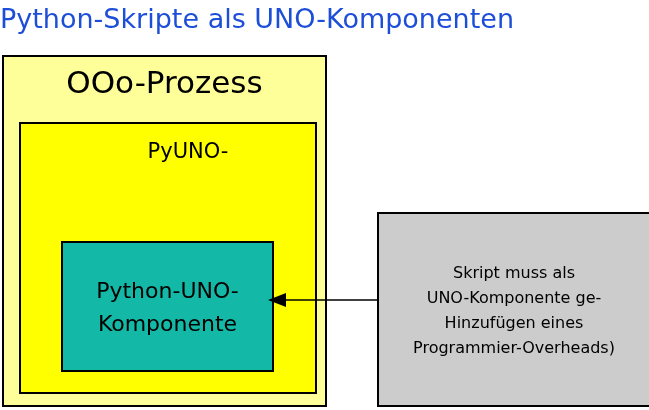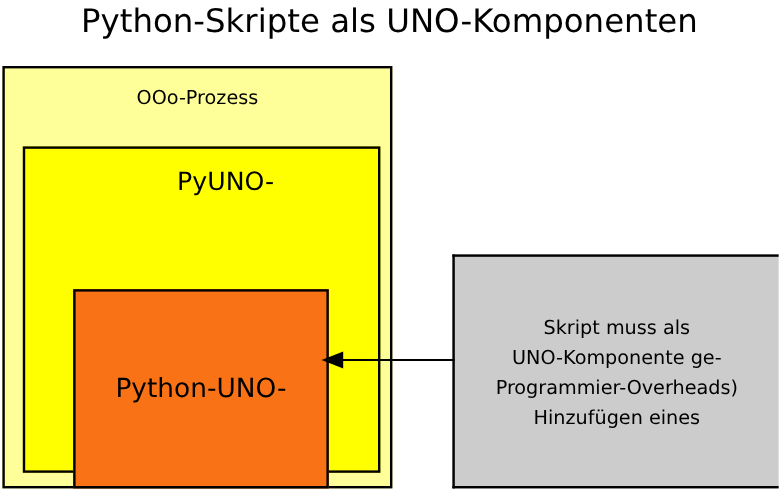--- a/index.html
+++ b/index.html
@@ -15,25 +15,24 @@
     font-family: "DejaVu Sans", "Liberation Sans", sans-serif;
     color: #000000;
   }
 
   
   #diagram-title {
     position: absolute;
     left: 0;
     top: 2px;
     width: 649px;
-    text-align: center;
     font-size: 27px;
     line-height: 34px;
     font-weight: 400;
-    color: #000000;
+    color: #1d4ed8;
     letter-spacing: 0px;
     white-space: nowrap;
   }
 
   
   #ooo-process-box {
     position: absolute;
     left: 2px;
     top: 55px;
     width: 325px;
@@ -41,21 +40,21 @@
     box-sizing: border-box;
     background: #ffff99;
     border: 2px solid #000000;
   }
   #ooo-process-label {
     position: absolute;
     left: 0;
     top: 10px;
     width: 100%;
     text-align: center;
-    font-size: 16px;
+    font-size: 31px;
     line-height: 30px;
     color: #000000;
     white-space: nowrap;
   }
 
   
   #pyuno-runtime-box {
     position: absolute;
     left: 15px;
     top: 65px;
@@ -76,23 +75,23 @@
     color: #000000;
   }
   #pyuno-runtime-label span { display: block; padding-left: 40px; }
 
   
   #python-uno-component-box {
     position: absolute;
     left: 40px;
     top: 117px;
     width: 213px;
-    height: 166px;
+    height: 131px;
     box-sizing: border-box;
-    background: #f97316;
+    background: #14b8a6;
     border: 2px solid #000000;
     display: flex;
     align-items: center;
     justify-content: center;
   }
   #python-uno-component-label {
     text-align: center;
     font-size: 22px;
     line-height: 33px;
     color: #000000;
@@ -144,31 +143,32 @@
 
   <div id="pyuno-runtime-box">
 
     <div id="pyuno-runtime-label">
       <span>PyUNO-</span>
     </div>
 
     <div id="python-uno-component-box">
       <div id="python-uno-component-label">
         <span>Python-UNO-</span>
+        <span>Komponente</span>
       </div>
     </div>
 
   </div>
 </div>
 
 <div id="note-box">
   <div id="note-text">
     <span>Skript muss als</span>
     <span>UNO-Komponente ge-</span>
+    <span>Hinzufügen eines</span>
     <span>Programmier-Overheads)</span>
-    <span>Hinzufügen eines</span>
   </div>
 </div>
 
 <svg id="note-arrow" viewBox="0 0 113 24">
   <line x1="113" y1="12" x2="16" y2="12" stroke="#000000" stroke-width="1.6"></line>
   <polygon points="2,12 20,5 20,19" fill="#000000"></polygon>
 </svg>
 
 </body></html>

